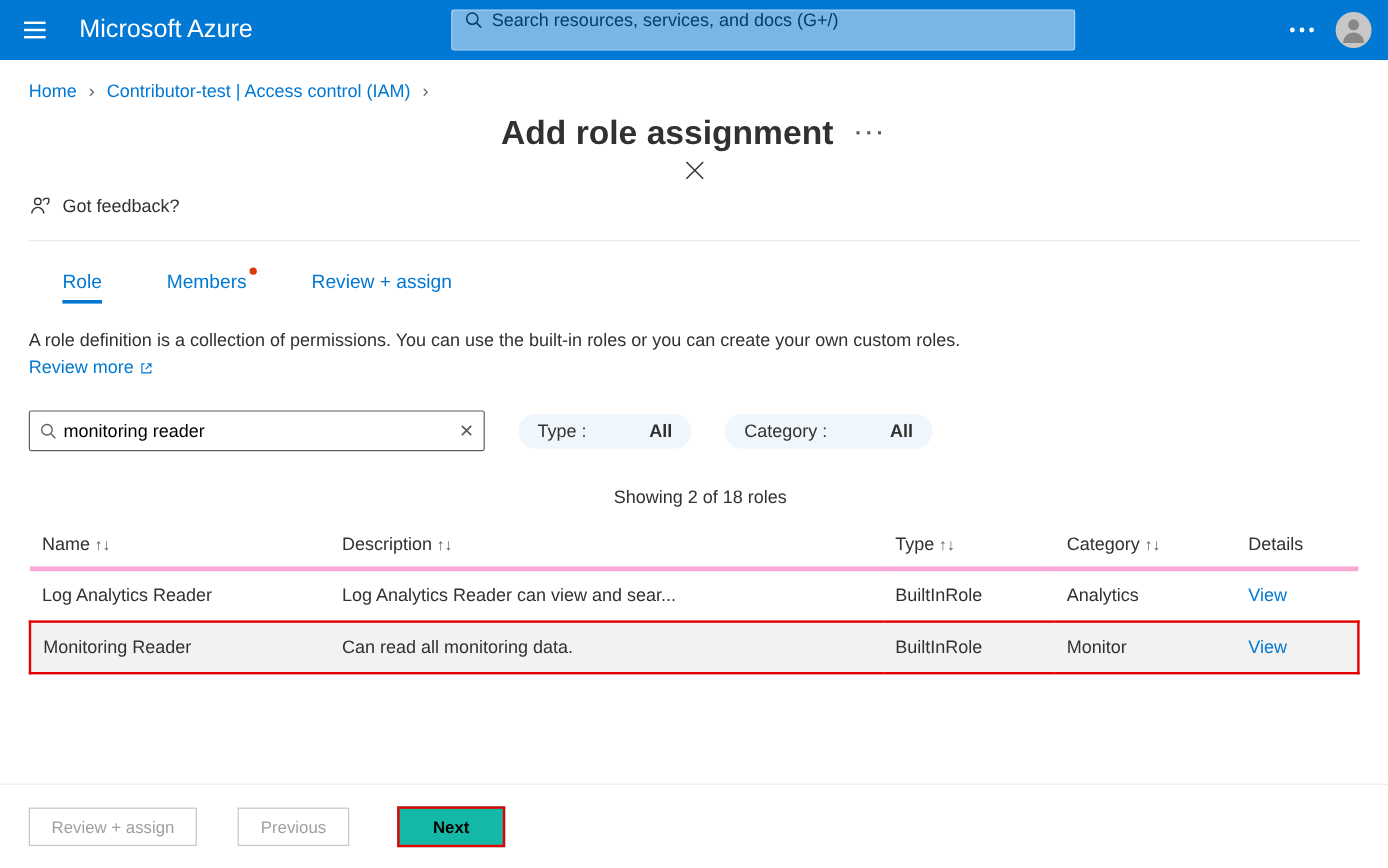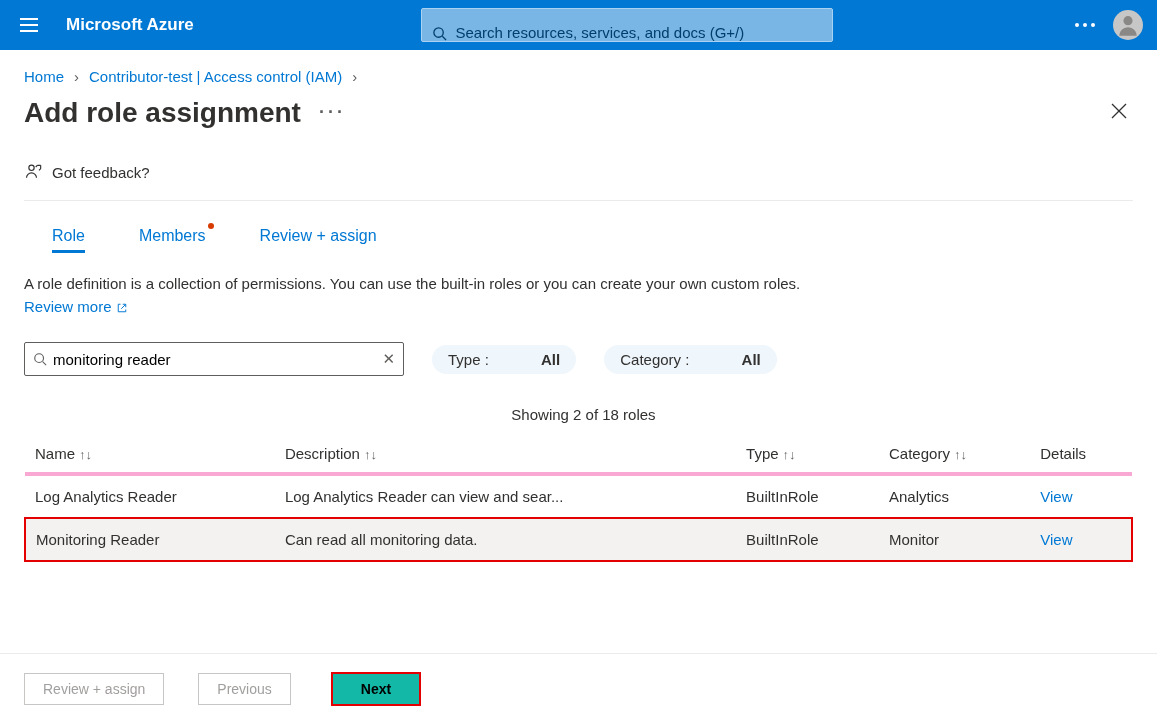--- a/index.html
+++ b/index.html
@@ -2,39 +2,39 @@
 <html><head>
 <meta charset="utf-8">
 <style>
 * { box-sizing: border-box; margin: 0; padding: 0; }
 body { font-family: "Segoe UI", -apple-system, sans-serif; font-size: 14px; color: #323130; background: #fff; width: 1157px; height: 723px; overflow: hidden; position: relative; }
 
 
 .topbar { background: #0078d4; height: 50px; display: flex; align-items: center; padding: 0 14px; color: #fff; }
 .hamburger { display: flex; flex-direction: column; gap: 4px; cursor: pointer; padding: 6px; }
 .hamburger span { width: 18px; height: 2px; background: #fff; }
-.brand { font-size: 17px; font-weight: 700; margin-left: 22px; }
+.brand { font-size: 21px; font-weight: 400; margin-left: 22px; }
 .search-wrap { flex: 1; display: flex; justify-content: center; }
-.search-box { background: #79b6e6; border: 1px solid #a9d2f2; border-radius: 2px; display: flex; align-items: flex-end; width: 412px; height: 34px; padding: 0 10px; }
+.search-box { background: #79b6e6; border: 1px solid #a9d2f2; border-radius: 2px; display: flex; align-items: flex-start; width: 520px; height: 34px; padding: 0 10px; }
 .search-box svg { flex-shrink: 0; }
 .search-box input { background: transparent; border: none; outline: none; color: #003e6b; font-size: 15px; margin-left: 8px; width: 100%; }
 .search-box input::placeholder { color: #003e6b; }
 .top-right { display: flex; align-items: center; gap: 18px; margin-left: 14px; }
 .ellipsis-dots { display: flex; gap: 4px; }
 .ellipsis-dots span { width: 4px; height: 4px; border-radius: 50%; background: #fff; }
 .avatar { width: 30px; height: 30px; border-radius: 50%; background: #c7c7c7; display: flex; align-items: center; justify-content: center; }
 
 
 .breadcrumb-wrap { padding: 18px 24px 0 24px; }
 .breadcrumb { font-size: 15px; display: flex; align-items: center; gap: 10px; }
 .breadcrumb a { color: #0078d4; text-decoration: none; }
 .breadcrumb .chev { color: #605e5c; }
 
 
-.page-title-row { display: flex; align-items: center; justify-content: space-between; padding: 10px 24px 0 24px; }
+.page-title-row { display: flex; align-items: center; justify-content: space-between; padding: 10px 24px 0 24px; flex-direction: column; }
 .page-title { font-size: 28px; font-weight: 600; display: flex; align-items: center; gap: 18px; }
 .page-title .dots { color: #605e5c; font-size: 18px; letter-spacing: 3px; }
 .close-x { font-size: 20px; color: #323130; cursor: pointer; padding: 6px; }
 
 
 .content-area { position: absolute; top: 150px; bottom: 70px; left: 0; right: 0; overflow-y: scroll; padding: 0 24px; }
 .content-area::-webkit-scrollbar { width: 14px; }
 .content-area::-webkit-scrollbar-track { background: #f3f2f1; }
 .content-area::-webkit-scrollbar-thumb { background: #c8c6c4; border-radius: 2px; }
 

